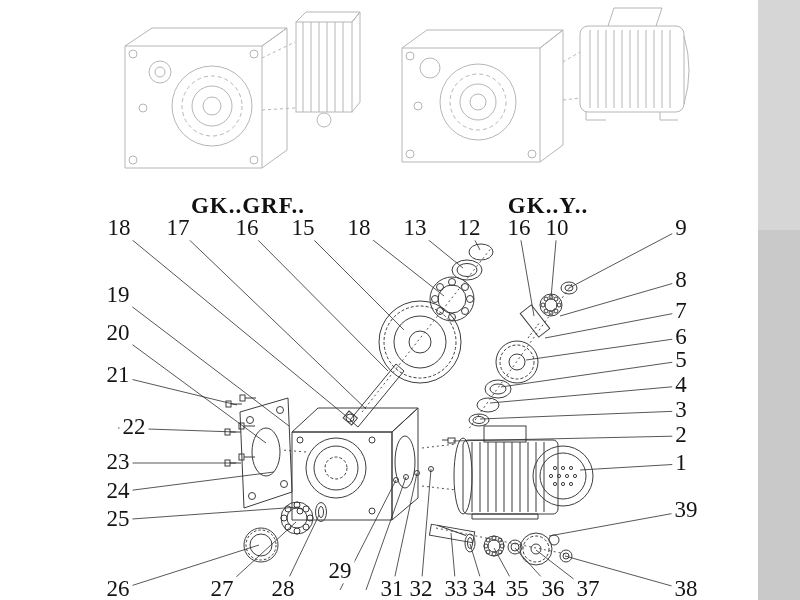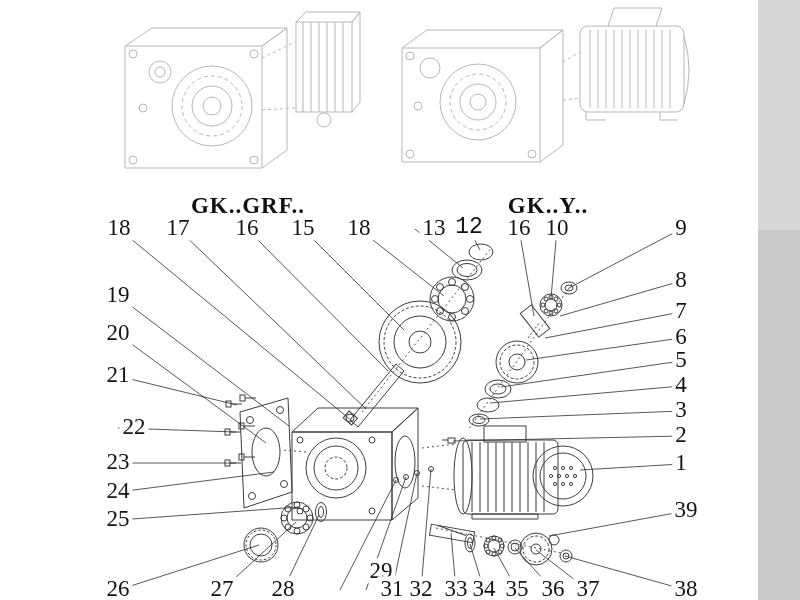--- a/index.html
+++ b/index.html
@@ -287,22 +287,22 @@
 
   <div class="title" style="left:548px;top:206px;">GK..Y..</div>
   <div class="title" style="left:248px;top:206px;">GK..GRF..</div>
 
   <div id="callout-layer">
       <div class="callout" style="left: 119px; top: 229px;">18</div>
       <div class="callout" style="left: 178px; top: 229px;">17</div>
       <div class="callout" style="left: 247px; top: 229px;">16</div>
       <div class="callout" style="left: 303px; top: 229px;">15</div>
       <div class="callout" style="left: 359px; top: 229px;">18</div>
-      <div class="callout" style="left: 434px; top: 229px; font-family: Liberation Serif, serif;">13</div>
-      <div class="callout" style="left: 469px; top: 229px; font-family: Liberation Mono, monospace;">12</div>
+      <div class="callout" style="left: 415px; top: 229px; font-family: Liberation Serif, serif;">13</div>
+      <div class="callout" style="left: 469px; top: 229px;">12</div>
       <div class="callout" style="left: 519px; top: 229px;">16</div>
       <div class="callout" style="left: 557px; top: 229px;">10</div>
       <div class="callout" style="left: 681px; top: 229px;">9</div>
       <div class="callout" style="left: 681px; top: 281px;">8</div>
       <div class="callout" style="left: 681px; top: 312px;">7</div>
       <div class="callout" style="left: 681px; top: 338px;">6</div>
       <div class="callout" style="left: 681px; top: 361px;">5</div>
       <div class="callout" style="left: 681px; top: 386px;">4</div>
       <div class="callout" style="left: 681px; top: 411px;">3</div>
       <div class="callout" style="left: 681px; top: 436px;">2</div>
@@ -312,21 +312,21 @@
       <div class="callout" style="left: 118px; top: 296px;">19</div>
       <div class="callout" style="left: 118px; top: 334px;">20</div>
       <div class="callout" style="left: 118px; top: 376px;">21</div>
       <div class="callout" style="left: 134px; top: 428px;">22</div>
       <div class="callout" style="left: 118px; top: 463px;">23</div>
       <div class="callout" style="left: 118px; top: 492px;">24</div>
       <div class="callout" style="left: 118px; top: 520px;">25</div>
       <div class="callout" style="left: 118px; top: 590px;">26</div>
       <div class="callout" style="left: 222px; top: 590px;">27</div>
       <div class="callout" style="left: 283px; top: 590px;">28</div>
-      <div class="callout" style="left: 340px; top: 572px; margin-left: 41px;">29</div>
+      <div class="callout" style="left: 340px; top: 572px;">29</div>
       <div class="callout" style="left: 366px; top: 620px;">30</div>
       <div class="callout" style="left: 392px; top: 590px;">31</div>
       <div class="callout" style="left: 421px; top: 590px;">32</div>
       <div class="callout" style="left: 456px; top: 590px;">33</div>
       <div class="callout" style="left: 484px; top: 590px;">34</div>
       <div class="callout" style="left: 517px; top: 590px;">35</div>
       <div class="callout" style="left: 553px; top: 590px;">36</div>
       <div class="callout" style="left: 588px; top: 590px;">37</div>
     </div>
 </div>

